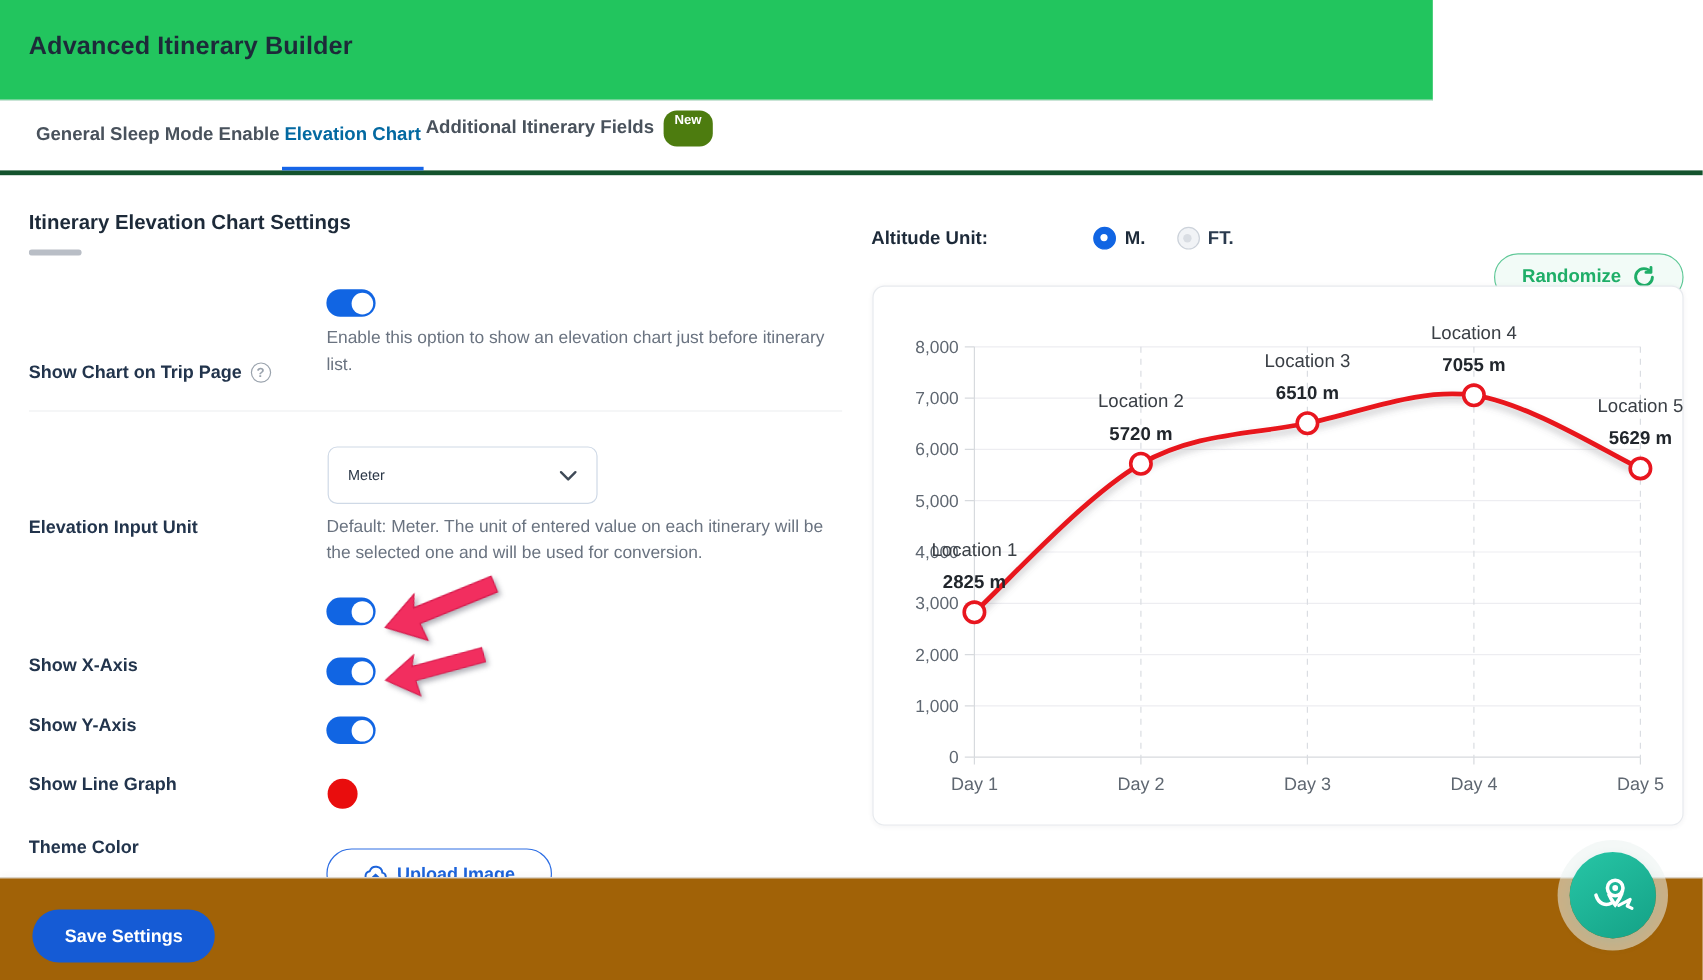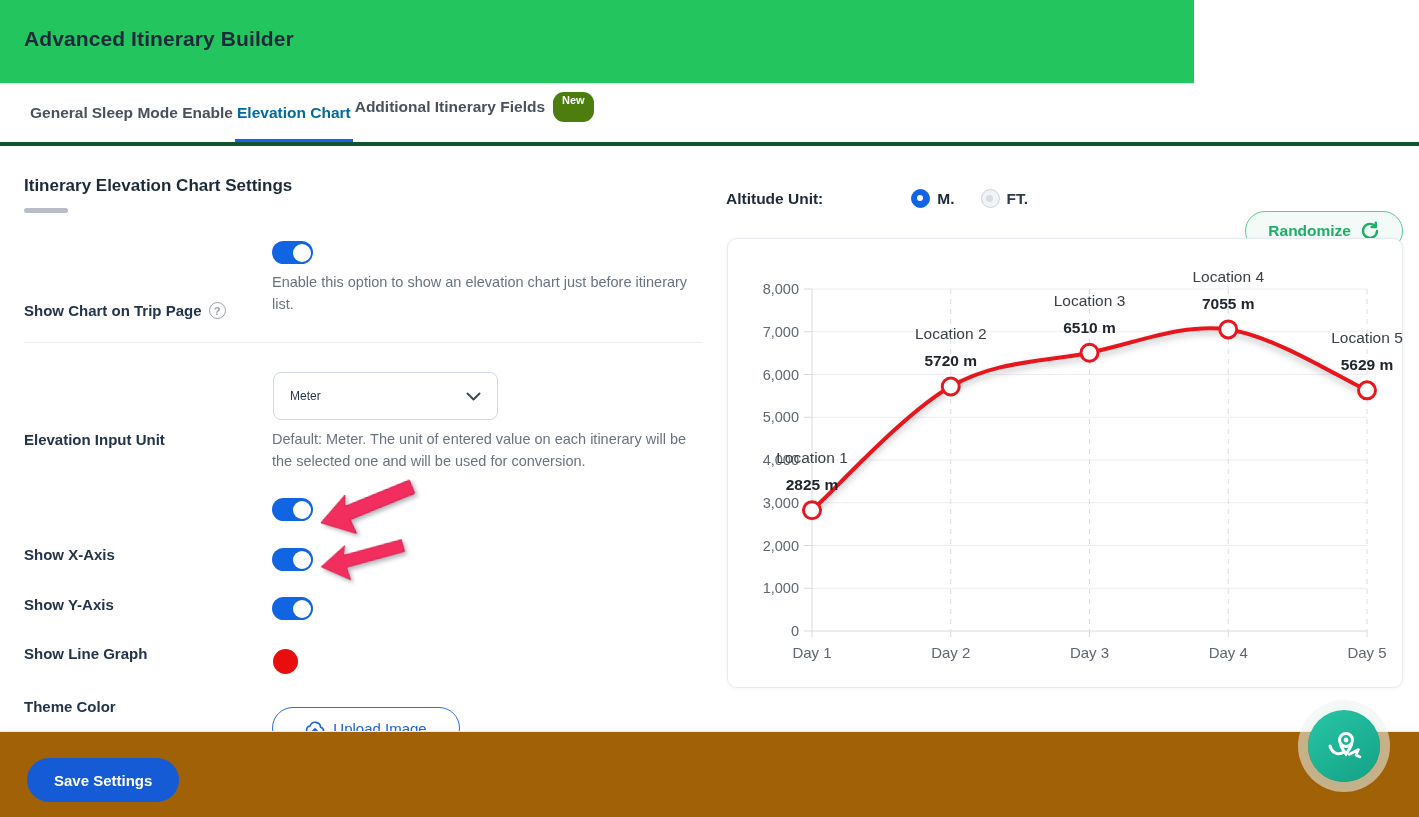--- a/index.html
+++ b/index.html
@@ -43,21 +43,21 @@
   .select { position:absolute; left:249px; top:226px; width:225px; height:48px;
     border:1px solid #cfd9e6; border-radius:8px; background:#fff; display:flex;
     align-items:center; padding:0 16px; font-size:12px; color:#2a3646; cursor:pointer; }
   .select svg { margin-left:auto; }
 
   .swatch { position:absolute; left:249px; top:503px; width:25px; height:25px;
     border-radius:50%; cursor:pointer; }
 
   .upload-btn { position:absolute; left:248px; top:561px; width:188px; height:42px;
     border:1px solid #2f6fe4; border-radius:21px; background:#fff; color:#1d64db;
-    font-size:15px; font-weight:400; display:flex; align-items:center;
+    font-size:15px; font-weight:700; display:flex; align-items:center;
     justify-content:center; gap:8px; cursor:pointer; }
 
   .arrow-svg { position:absolute; filter:drop-shadow(2px 3px 2px rgba(40,40,60,.35)); }
 
   
   .right-panel { position:absolute; left:726px; top:146px; width:678px; height:585px; }
   .altitude-row { position:absolute; left:0; top:30px; width:678px; height:45px;
     display:flex; align-items:center; }
   .altitude-label { font-size:15.5px; font-weight:700; color:#1d2a39; }
   .radio-opt { display:flex; align-items:center; gap:7px; cursor:pointer; }

